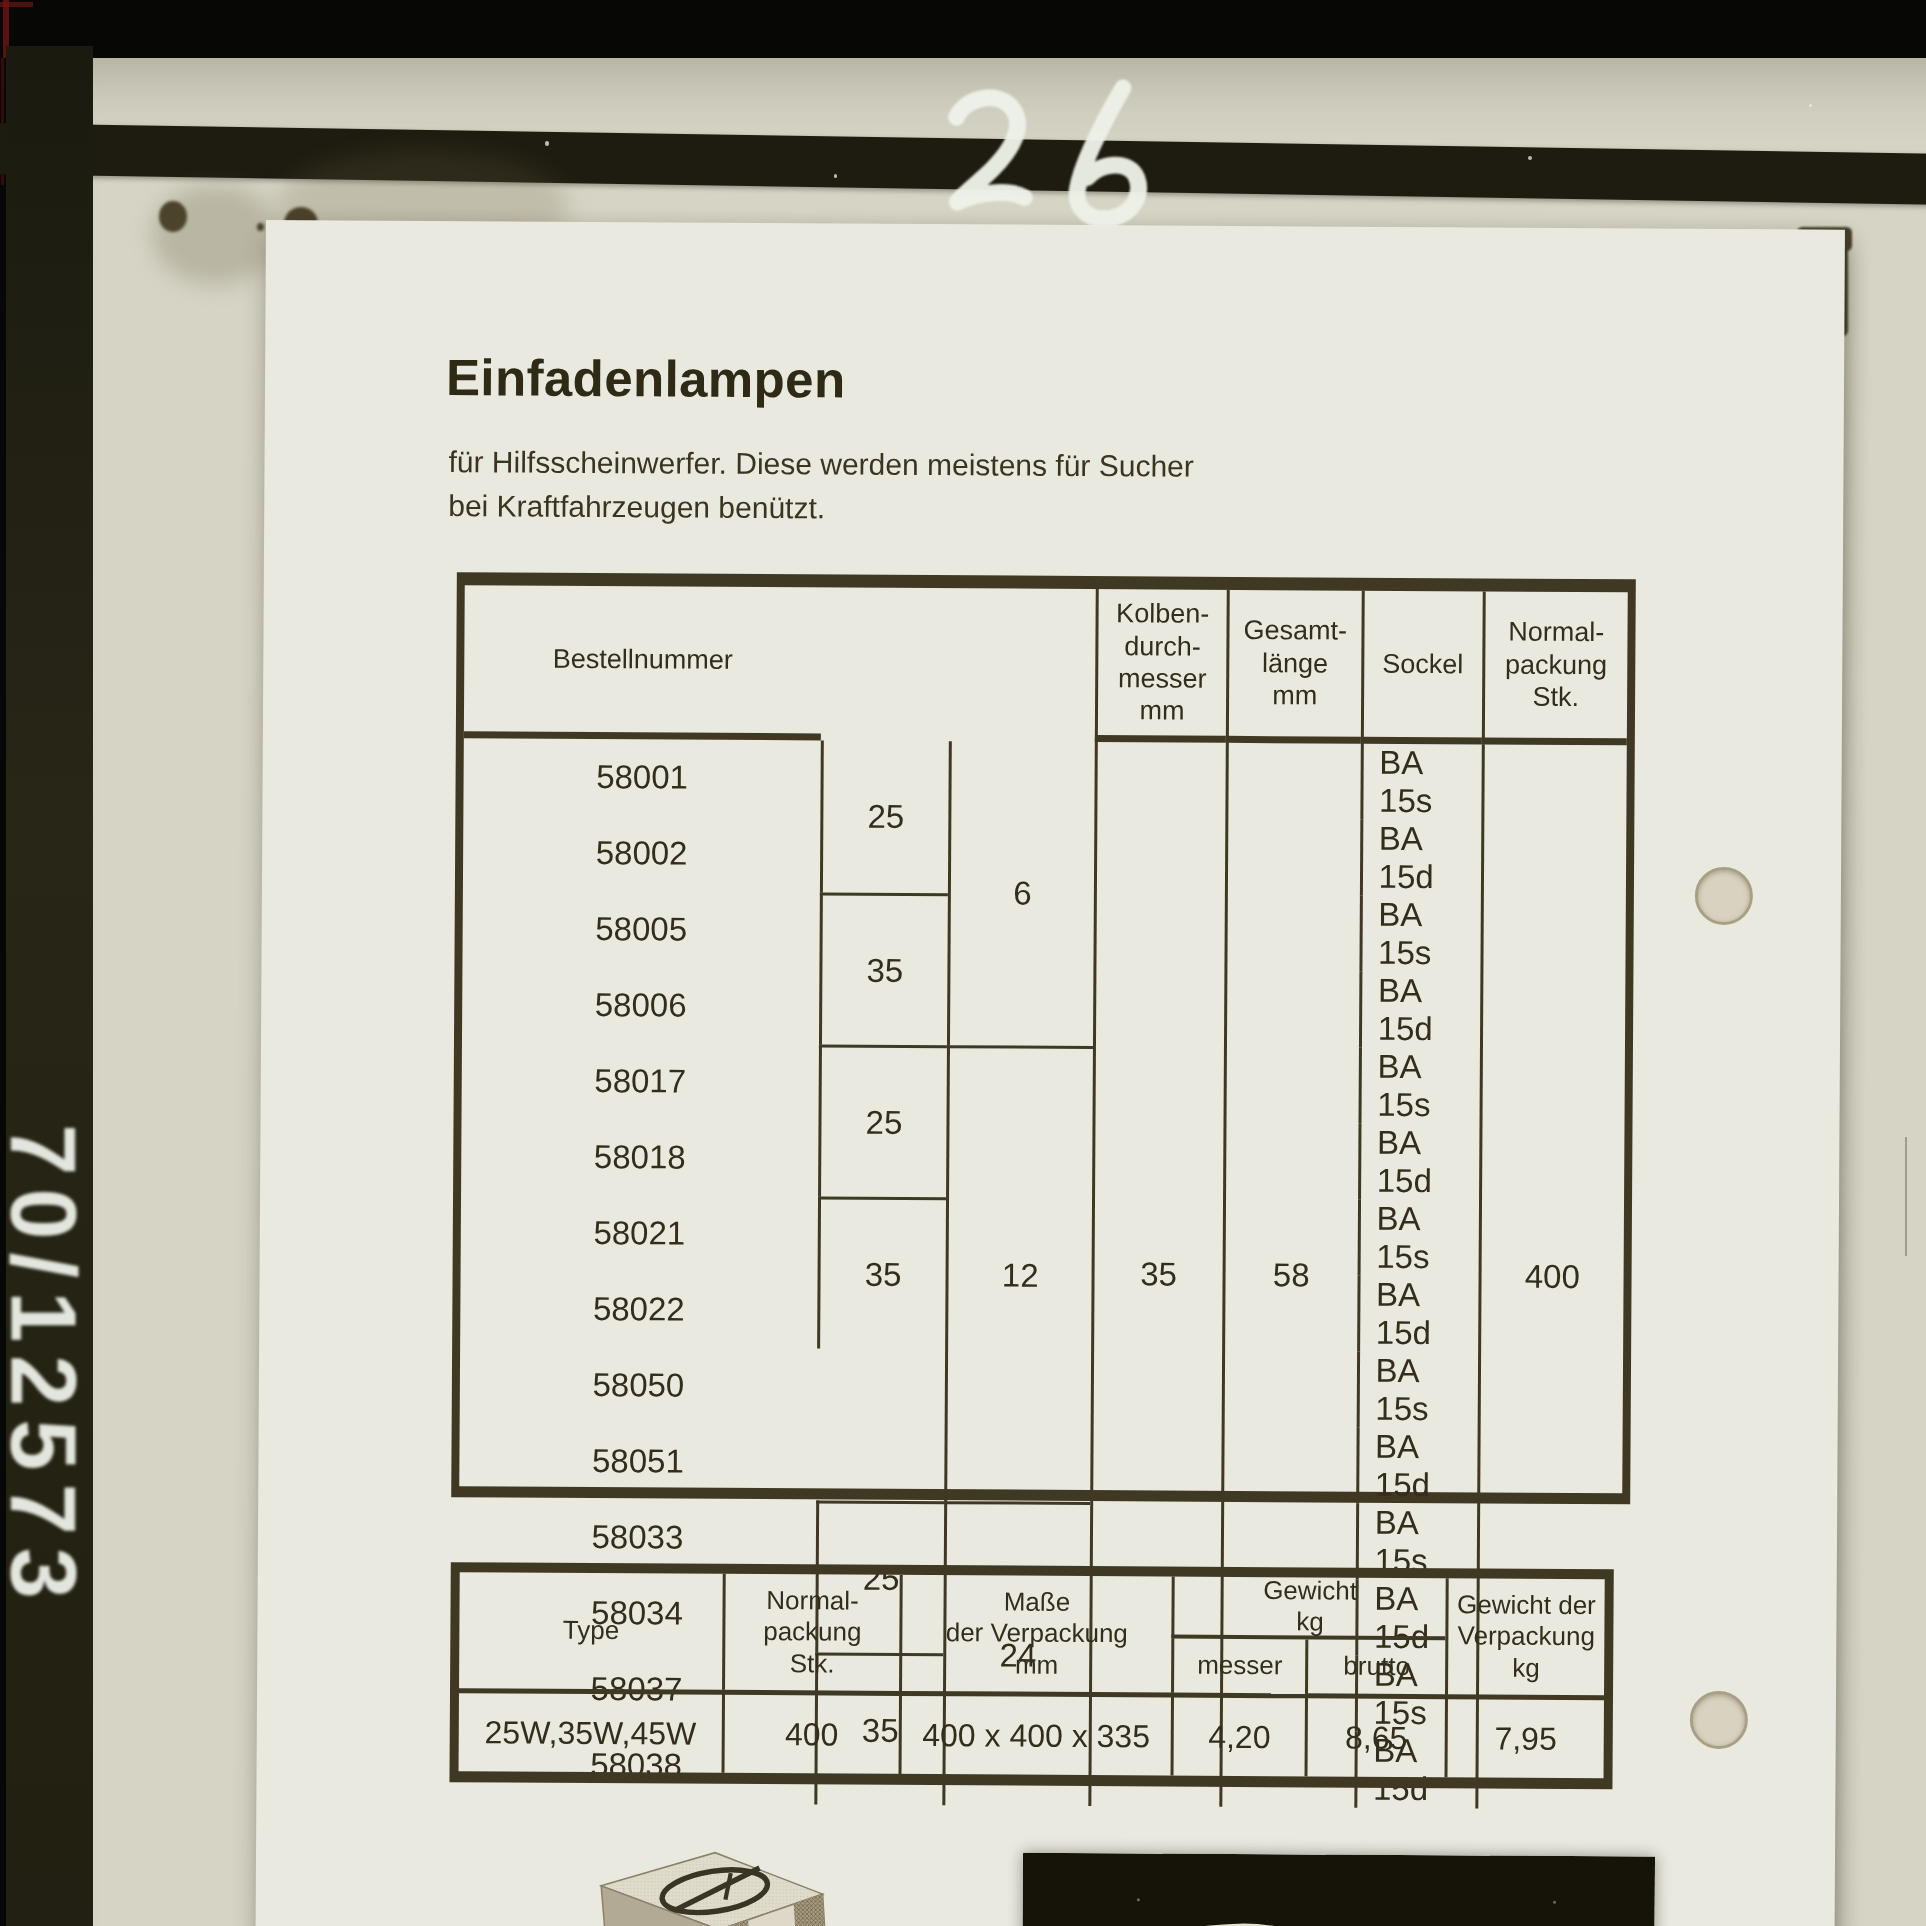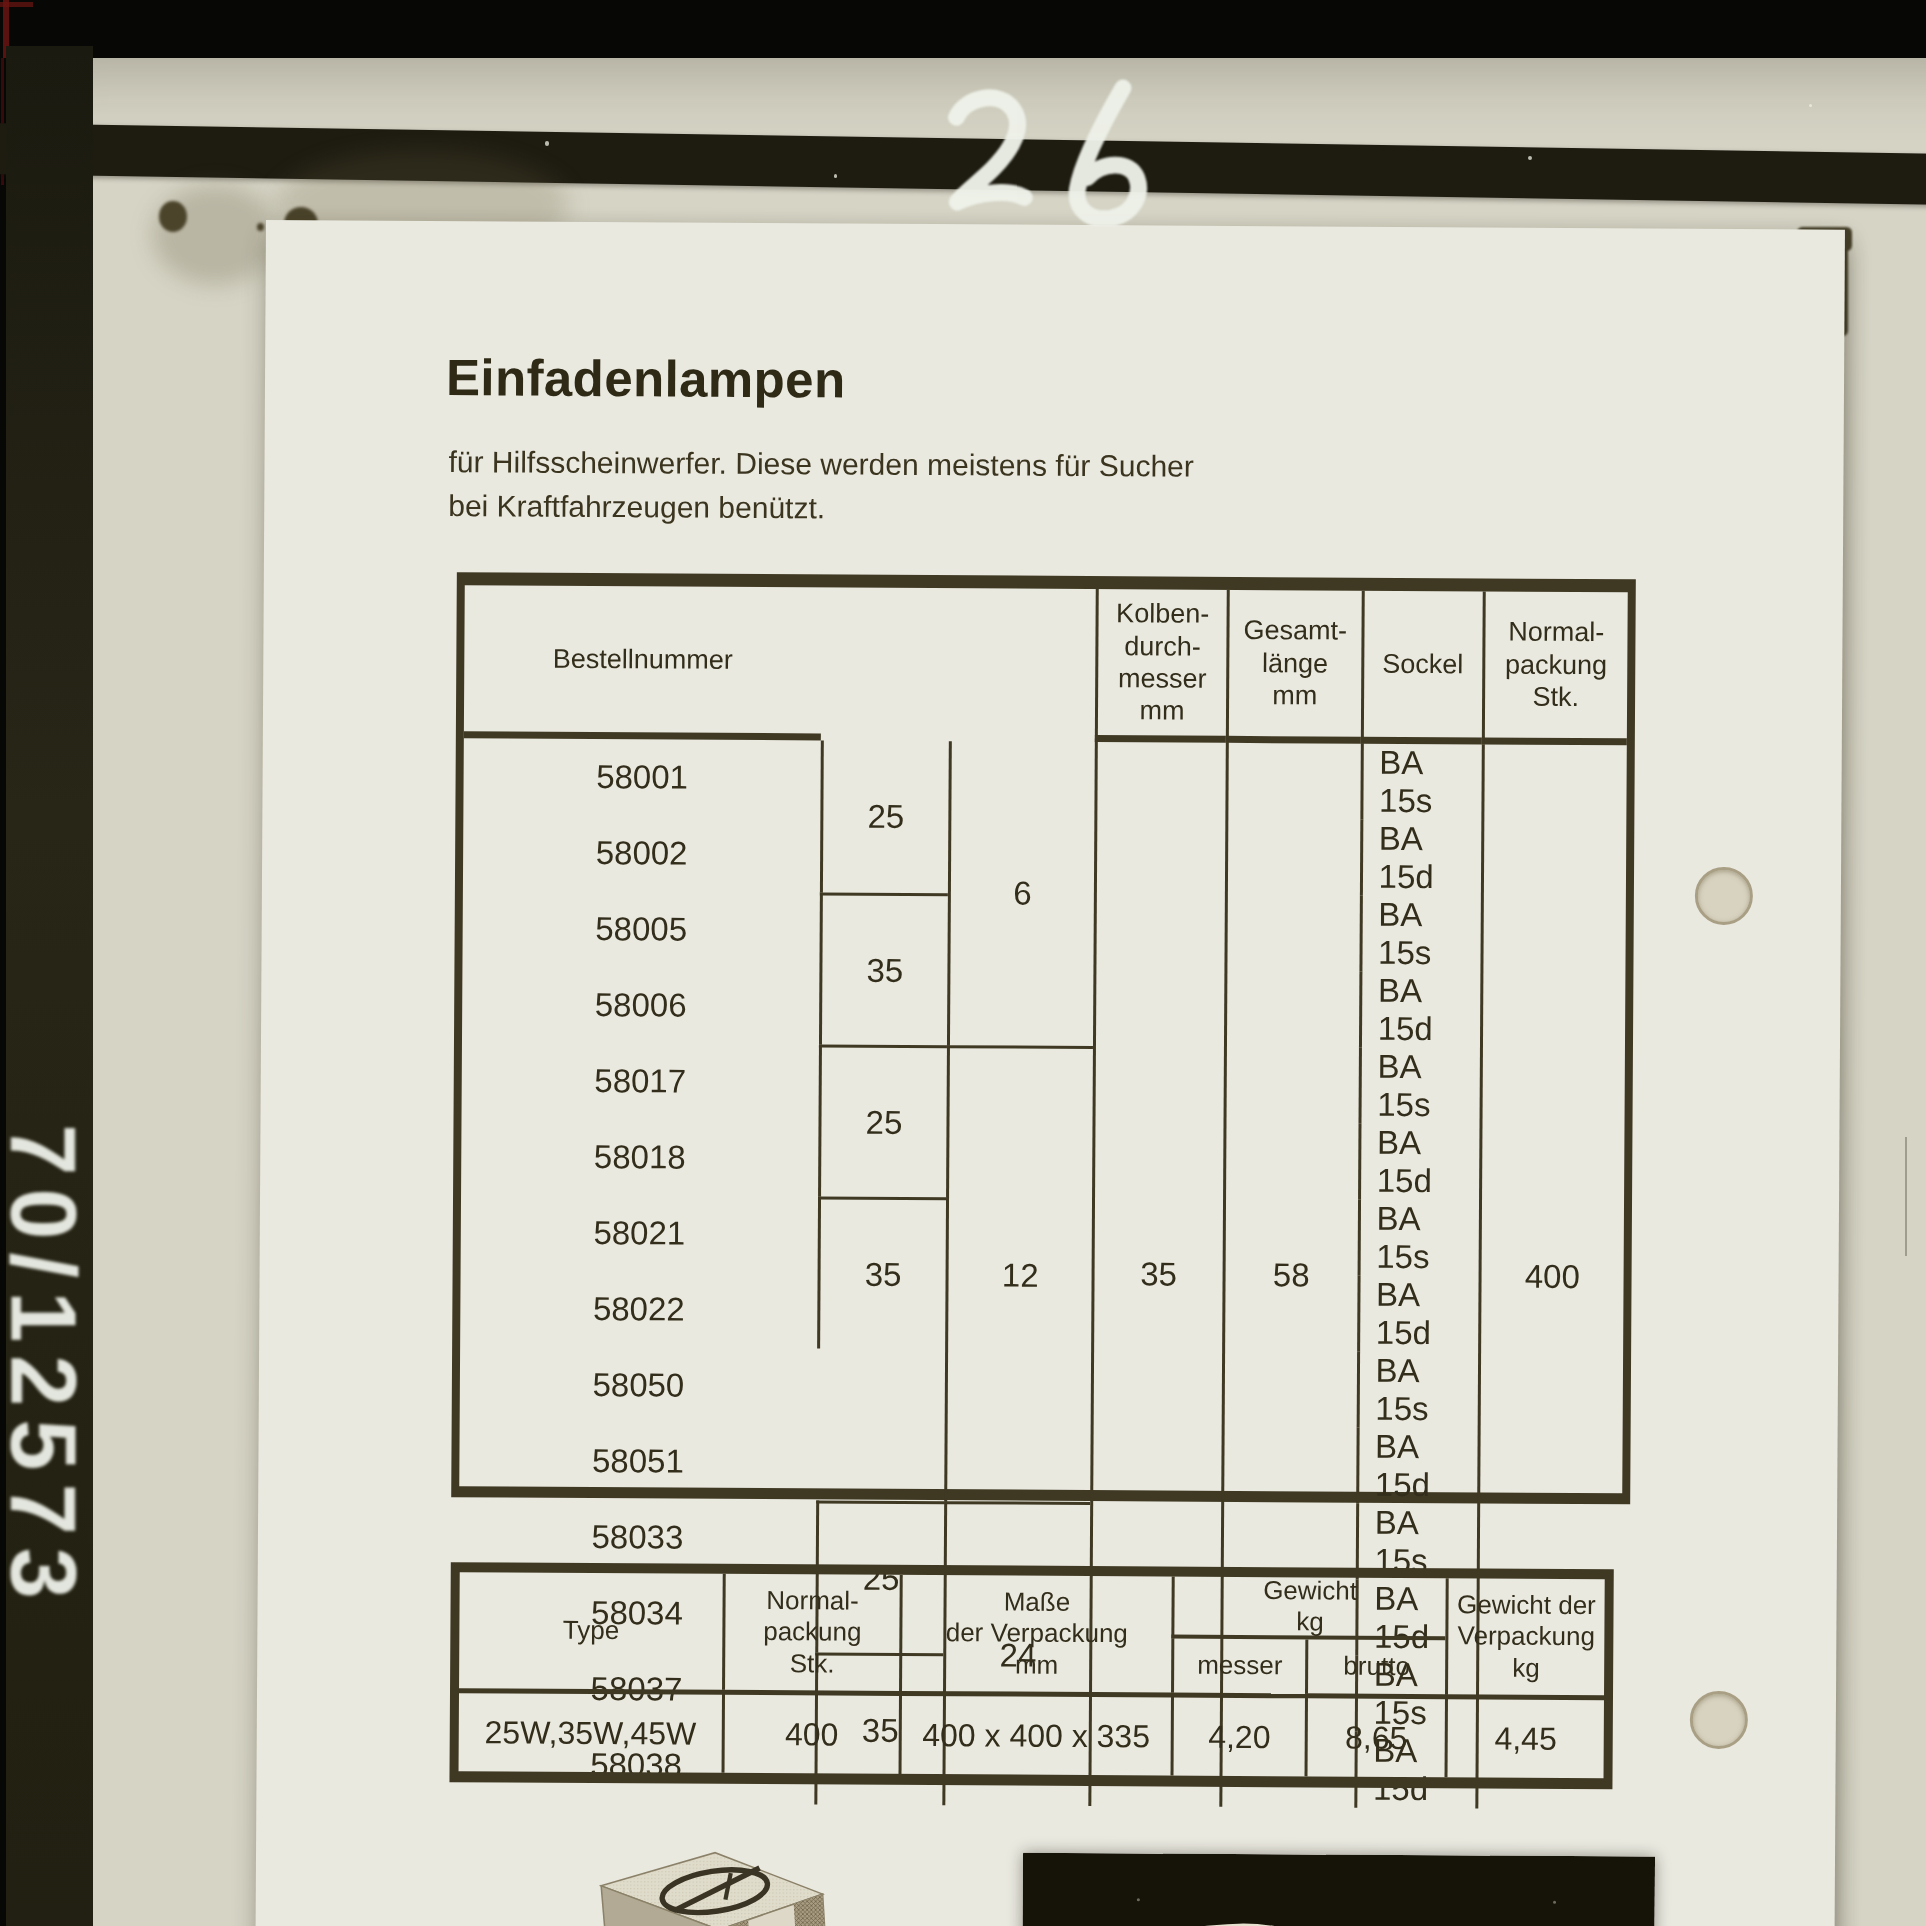--- a/index.html
+++ b/index.html
@@ -209,21 +209,21 @@
       <div class="c h bl" style="grid-area:2/5">brutto</div>
       <div class="c h bl" style="grid-row:1/span 2;grid-column:6">Gewicht der
 Verpackung
 kg</div>
 
       <div class="c d dt" style="grid-area:3/1">25W,35W,45W</div>
       <div class="c d dt bl" style="grid-area:3/2">400</div>
       <div class="c d dt bl" style="grid-area:3/3">400 x 400 x 335</div>
       <div class="c d dt bl" style="grid-area:3/4">4,20</div>
       <div class="c d dt bl" style="grid-area:3/5">8,65</div>
-      <div class="c d dt bl" style="grid-area:3/6">4,45</div>
+      <div class="c d dt bl" style="grid-area:3/6">7,95</div>
     </div>
 
     <div class="hole" style="left:1433px;top:638px;"></div>
     <div class="hole" style="left:1433px;top:1462px;"></div>
 
     <svg class="boximg" width="292" height="443" viewBox="0 0 757 1150">
       <defs>
         <pattern id="dots" width="9" height="9" patternUnits="userSpaceOnUse">
           <circle cx="4" cy="4" r="1.8" fill="#b3a98f"></circle>
         </pattern>

